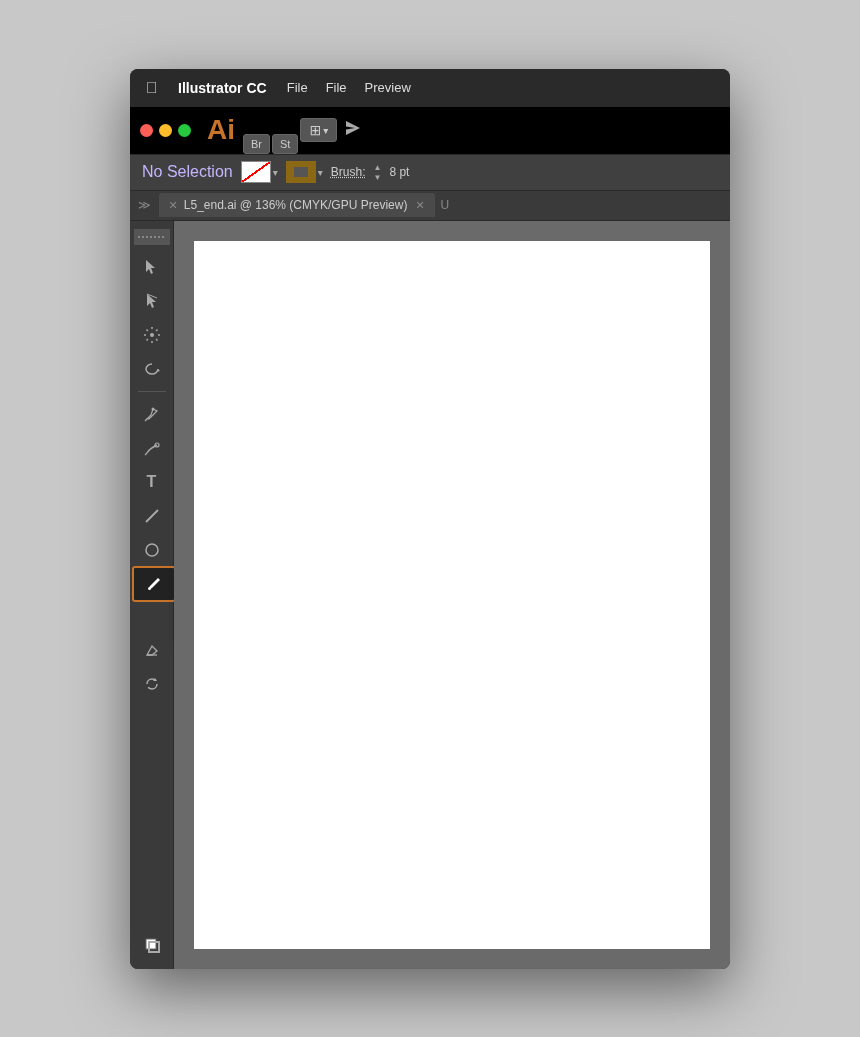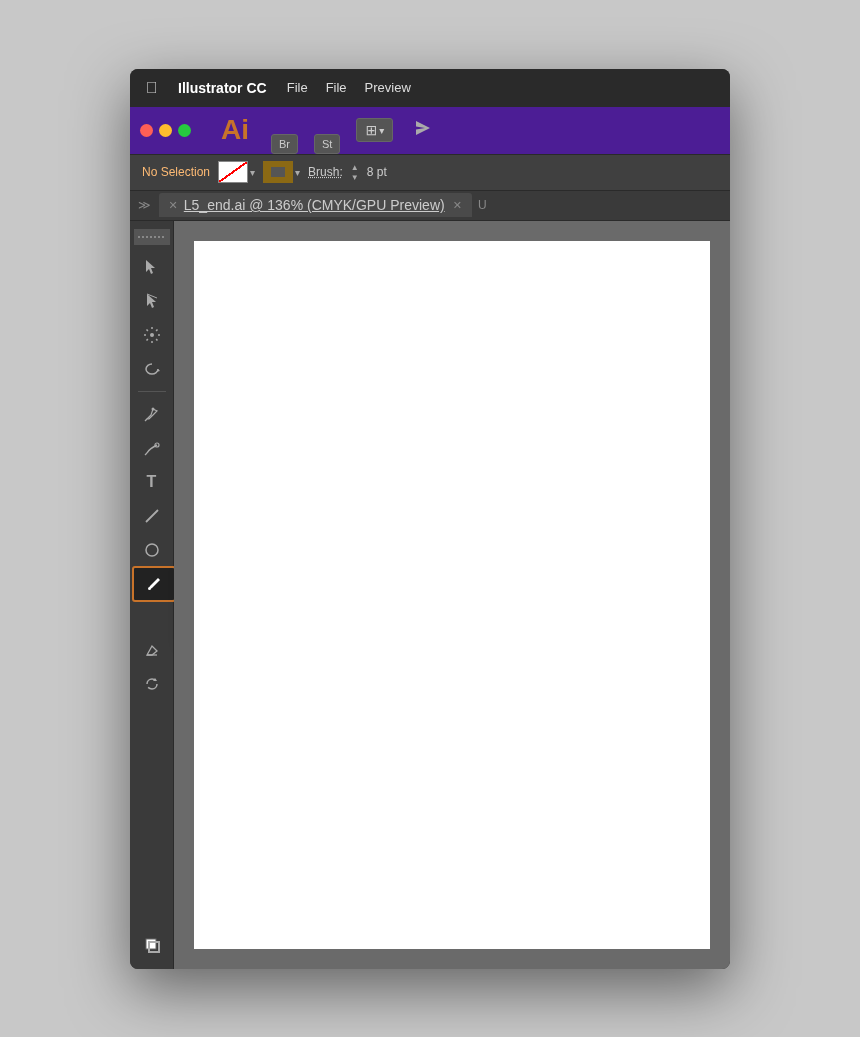--- a/index.html
+++ b/index.html
@@ -48,26 +48,26 @@
       gap: 18px;
     }
     .menu-item {
       color: #dddddd;
       font-size: 13px;
       cursor: default;
     }
 
     
     .toolbar {
-      background: #4c1d95;
+      background: #000000;
       height: 48px;
       display: flex;
       align-items: center;
       padding: 0 10px;
-      gap: 16px;
+      gap: 2px;
       border-bottom: 1px solid #2a2a2a;
       flex-shrink: 0;
     }
     .traffic-lights {
       display: flex;
       gap: 6px;
       margin-right: 8px;
     }
     .traffic-light {
       width: 13px;
@@ -119,22 +119,22 @@
       background: #404040;
       height: 36px;
       display: flex;
       align-items: center;
       padding: 0 12px;
       gap: 8px;
       border-bottom: 1px solid #2a2a2a;
       flex-shrink: 0;
     }
     .no-selection-label {
-      color: #fdba74;
-      font-size: 12px;
+      color: #c4b5fd;
+      font-size: 16px;
     }
     .fill-swatch {
       width: 30px;
       height: 22px;
       border: 1px solid #888;
       background: white;
       position: relative;
       cursor: pointer;
     }
     .fill-swatch::after {
@@ -208,22 +208,21 @@
       border-radius: 3px 3px 0 0;
       cursor: pointer;
     }
     .tab-close {
       color: #888;
       font-size: 11px;
       cursor: pointer;
     }
     .tab-title {
       color: #cccccc;
-      font-size: 14px;
-      text-decoration: underline;
+      font-size: 12px;
     }
     .tab-close-right {
       color: #888;
       font-size: 11px;
       cursor: pointer;
       margin-left: 2px;
     }
     .tab-extra {
       color: #888;
       font-size: 12px;

